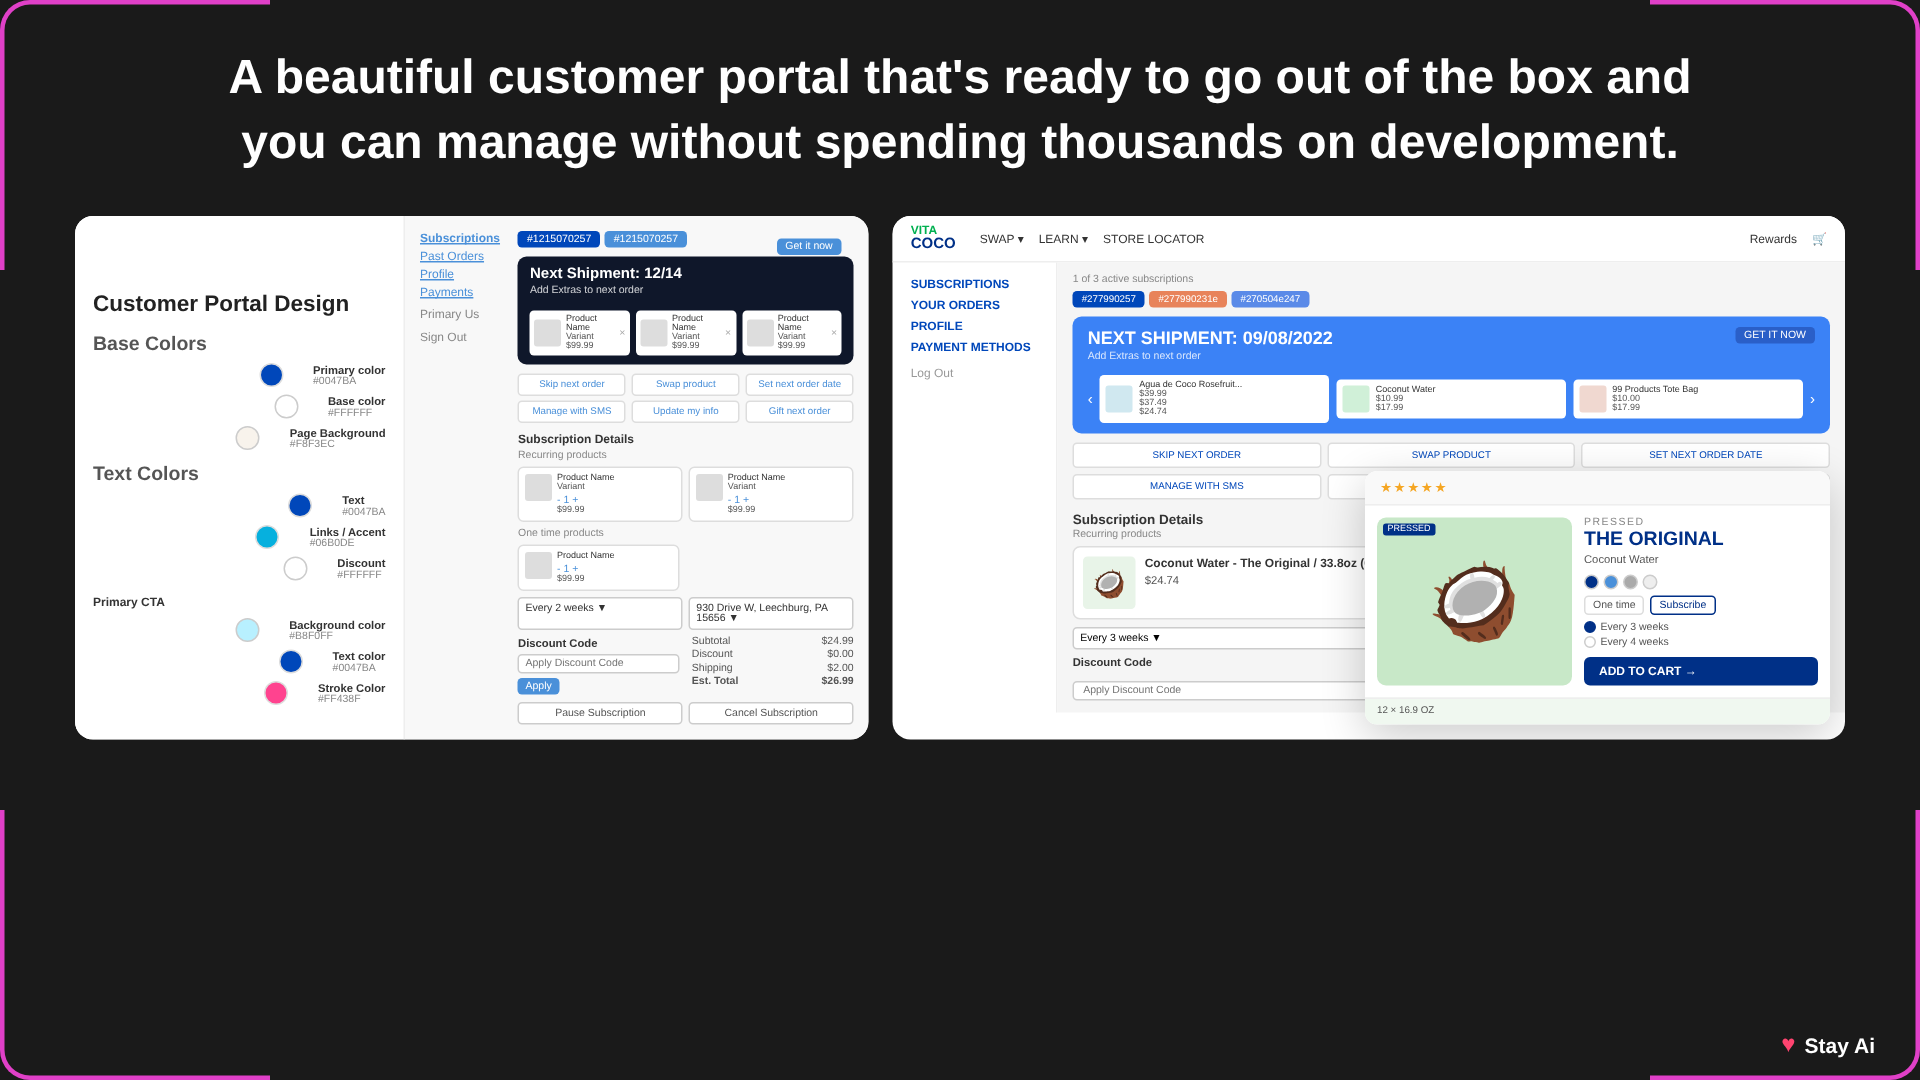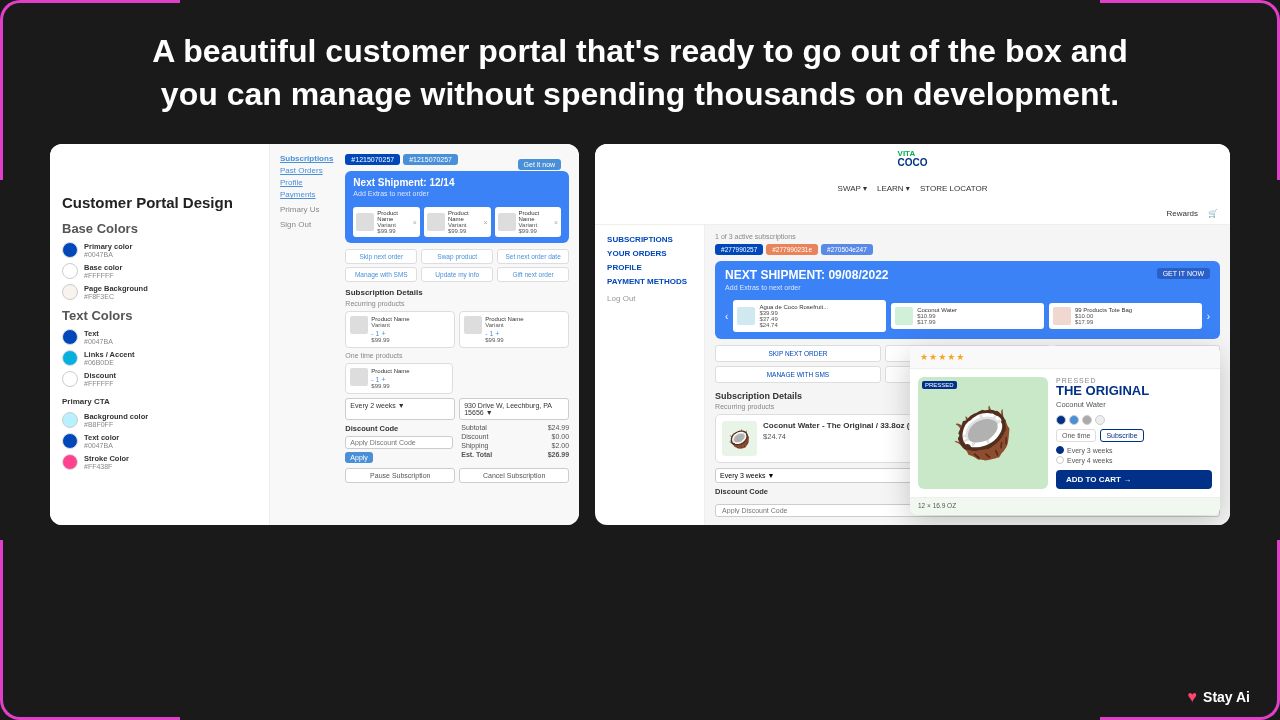--- a/index.html
+++ b/index.html
@@ -95,21 +95,22 @@
       font-size: 13px;
       font-weight: 600;
       color: #555;
       margin-bottom: 6px;
       margin-top: 8px;
     }
     .color-row {
       display: flex;
       align-items: center;
       margin-bottom: 5px;
-      gap: 6px;
+      gap: 20px;
+      justify-content: flex-end;
     }
     .color-swatch {
       width: 16px;
       height: 16px;
       border-radius: 50%;
       border: 1px solid #ddd;
       flex-shrink: 0;
     }
     .color-info {}
     .color-label {
@@ -165,21 +166,21 @@
       background: #4a90d9;
       color: white;
       font-size: 7px;
       padding: 2px 6px;
       border-radius: 3px;
     }
     .order-tab.active { background: #0047ba; }
 
     
     .shipment-box {
-      background: #3b82f6;
+      background: #0f172a;
       color: white;
       border-radius: 6px;
       padding: 6px 8px;
       margin-bottom: 6px;
     }
     .shipment-title {
       font-size: 10px;
       font-weight: 700;
       margin-bottom: 2px;
     }
@@ -355,21 +356,20 @@
     }
 
     
     .vita-header {
       background: #ffffff;
       padding: 6px 12px;
       display: flex;
       align-items: center;
       gap: 16px;
       border-bottom: 1px solid #eee;
-      flex-direction: column;
     }
     .vita-logo {
       font-size: 10px;
       font-weight: 900;
       color: #003087;
       line-height: 1;
     }
     .vita-logo span { display: block; font-size: 8px; color: #00b050; }
     .vita-nav {
       display: flex;

